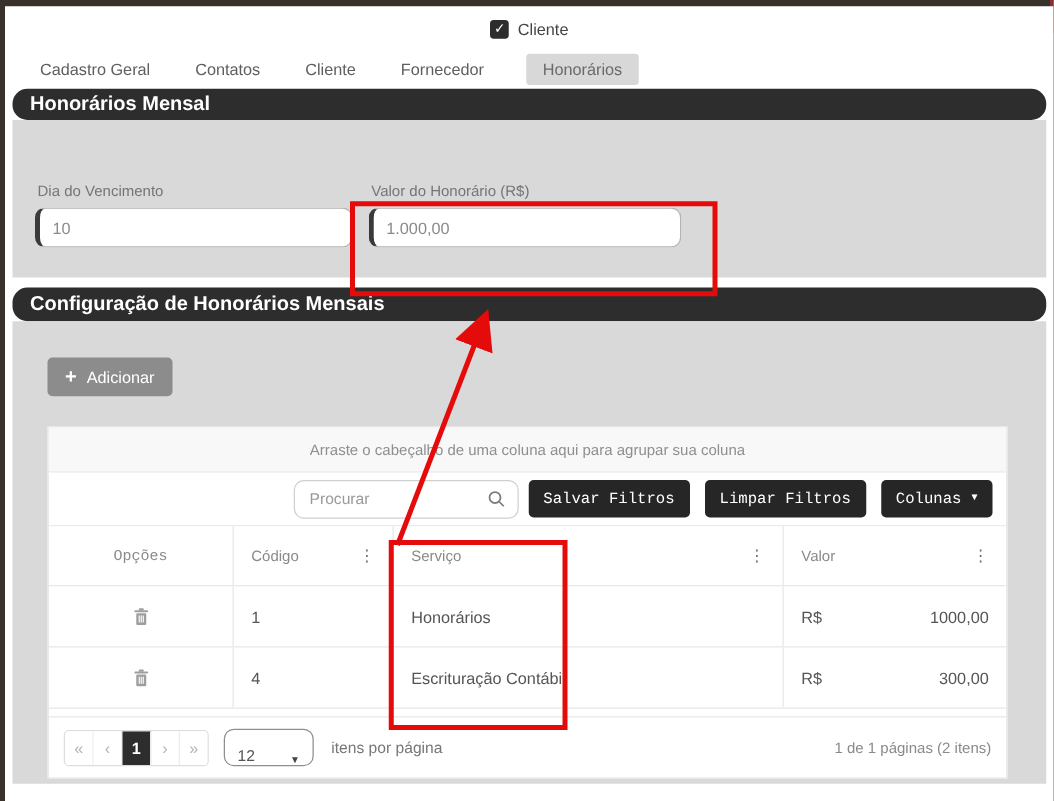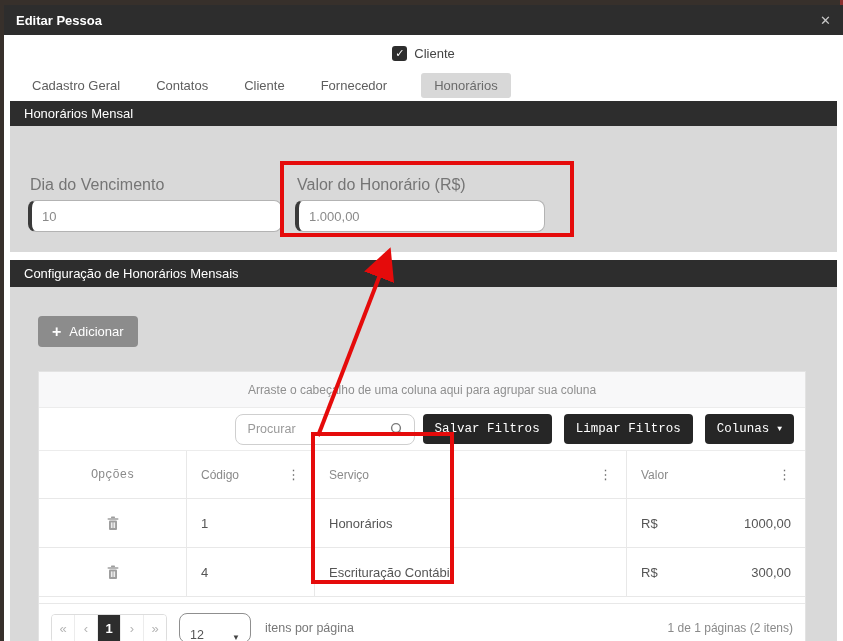--- a/index.html
+++ b/index.html
@@ -18,27 +18,27 @@
   .checkbox{width:15px;height:15px;background:#2d2d2d;border-radius:3px;color:#fff;font-size:11px;
             display:flex;align-items:center;justify-content:center;line-height:1;}
   .checkbox-label{color:#444;font-size:13px;}
 
   
   .tabs{margin:10px 0 0 26px;display:flex;gap:32px;height:26px;align-items:center;}
   .tab{font-size:13px;color:#5e5e5e;padding:5px 2px;cursor:pointer;white-space:nowrap;}
   .tab.active{background:#d8d8d8;border-radius:3px;padding:5px 13px;color:#6a6a6a;}
 
   
-  .section-bar{margin:3px 6px 0 6px;height:25px;background:#2d2d2d;color:#fff;font-weight:normal;
-               font-size:13px;display:flex;align-items:center;padding-left:14px;}
+  .section-bar{margin:3px 6px 0 6px;height:25px;background:#2d2d2d;color:#fff;font-weight:bold;
+               font-size:16px;display:flex;align-items:center;padding-left:14px;border-radius:12px;}
   .section-bar.second{margin-top:8px;height:27px;text-align:right;}
   .section-content{margin:0 6px;background:#d9d9d9;}
   .content-fields{height:126px;padding:50px 0 0 18px;display:flex;gap:13px;box-sizing:border-box;}
   .field{display:flex;flex-direction:column;}
-  .field-label{font-size:16px;color:#757575;margin:0 0 6px 2px;}
+  .field-label{font-size:12px;color:#757575;margin:0 0 6px 2px;}
   .field-input{height:32px;background:#fff;border:1px solid #b3b3b3;border-left:4px solid #3a3a3a;
                border-radius:8px;padding:0 10px;font-size:13px;color:#8a8a8a;box-sizing:border-box;
                font-family:"Liberation Sans",sans-serif;}
   .w-dia{width:254px;} .w-valor{width:250px;}
 
   .content-grid{height:370px;padding:29px 0 0 28px;box-sizing:border-box;}
   .add-btn{height:31px;padding:0 14px;background:#8c8c8c;border:none;border-radius:4px;color:#fff;
            font-size:13px;display:inline-flex;align-items:center;gap:8px;cursor:pointer;
            font-family:"Liberation Sans",sans-serif;}
   .add-plus{font-size:16px;font-weight:bold;line-height:1;}
@@ -87,24 +87,20 @@
   .annotation-overlay{position:absolute;left:0;top:0;width:843px;height:641px;pointer-events:none;z-index:10;}
 </style>
 </head>
 <body>
 
 <div class="page">
   <div class="corner-chip"></div>
 
   <div class="modal">
 
-    <div class="modal-header">
-      <span class="modal-title">Editar Pessoa</span>
-      <span class="close-btn">✕</span>
-    </div>
 
     <div class="checkbox-row">
       <span class="checkbox">✓</span>
       <span class="checkbox-label">Cliente</span>
     </div>
 
     <div class="tabs">
       <span class="tab">Cadastro Geral</span>
       <span class="tab">Contatos</span>
       <span class="tab">Cliente</span>

